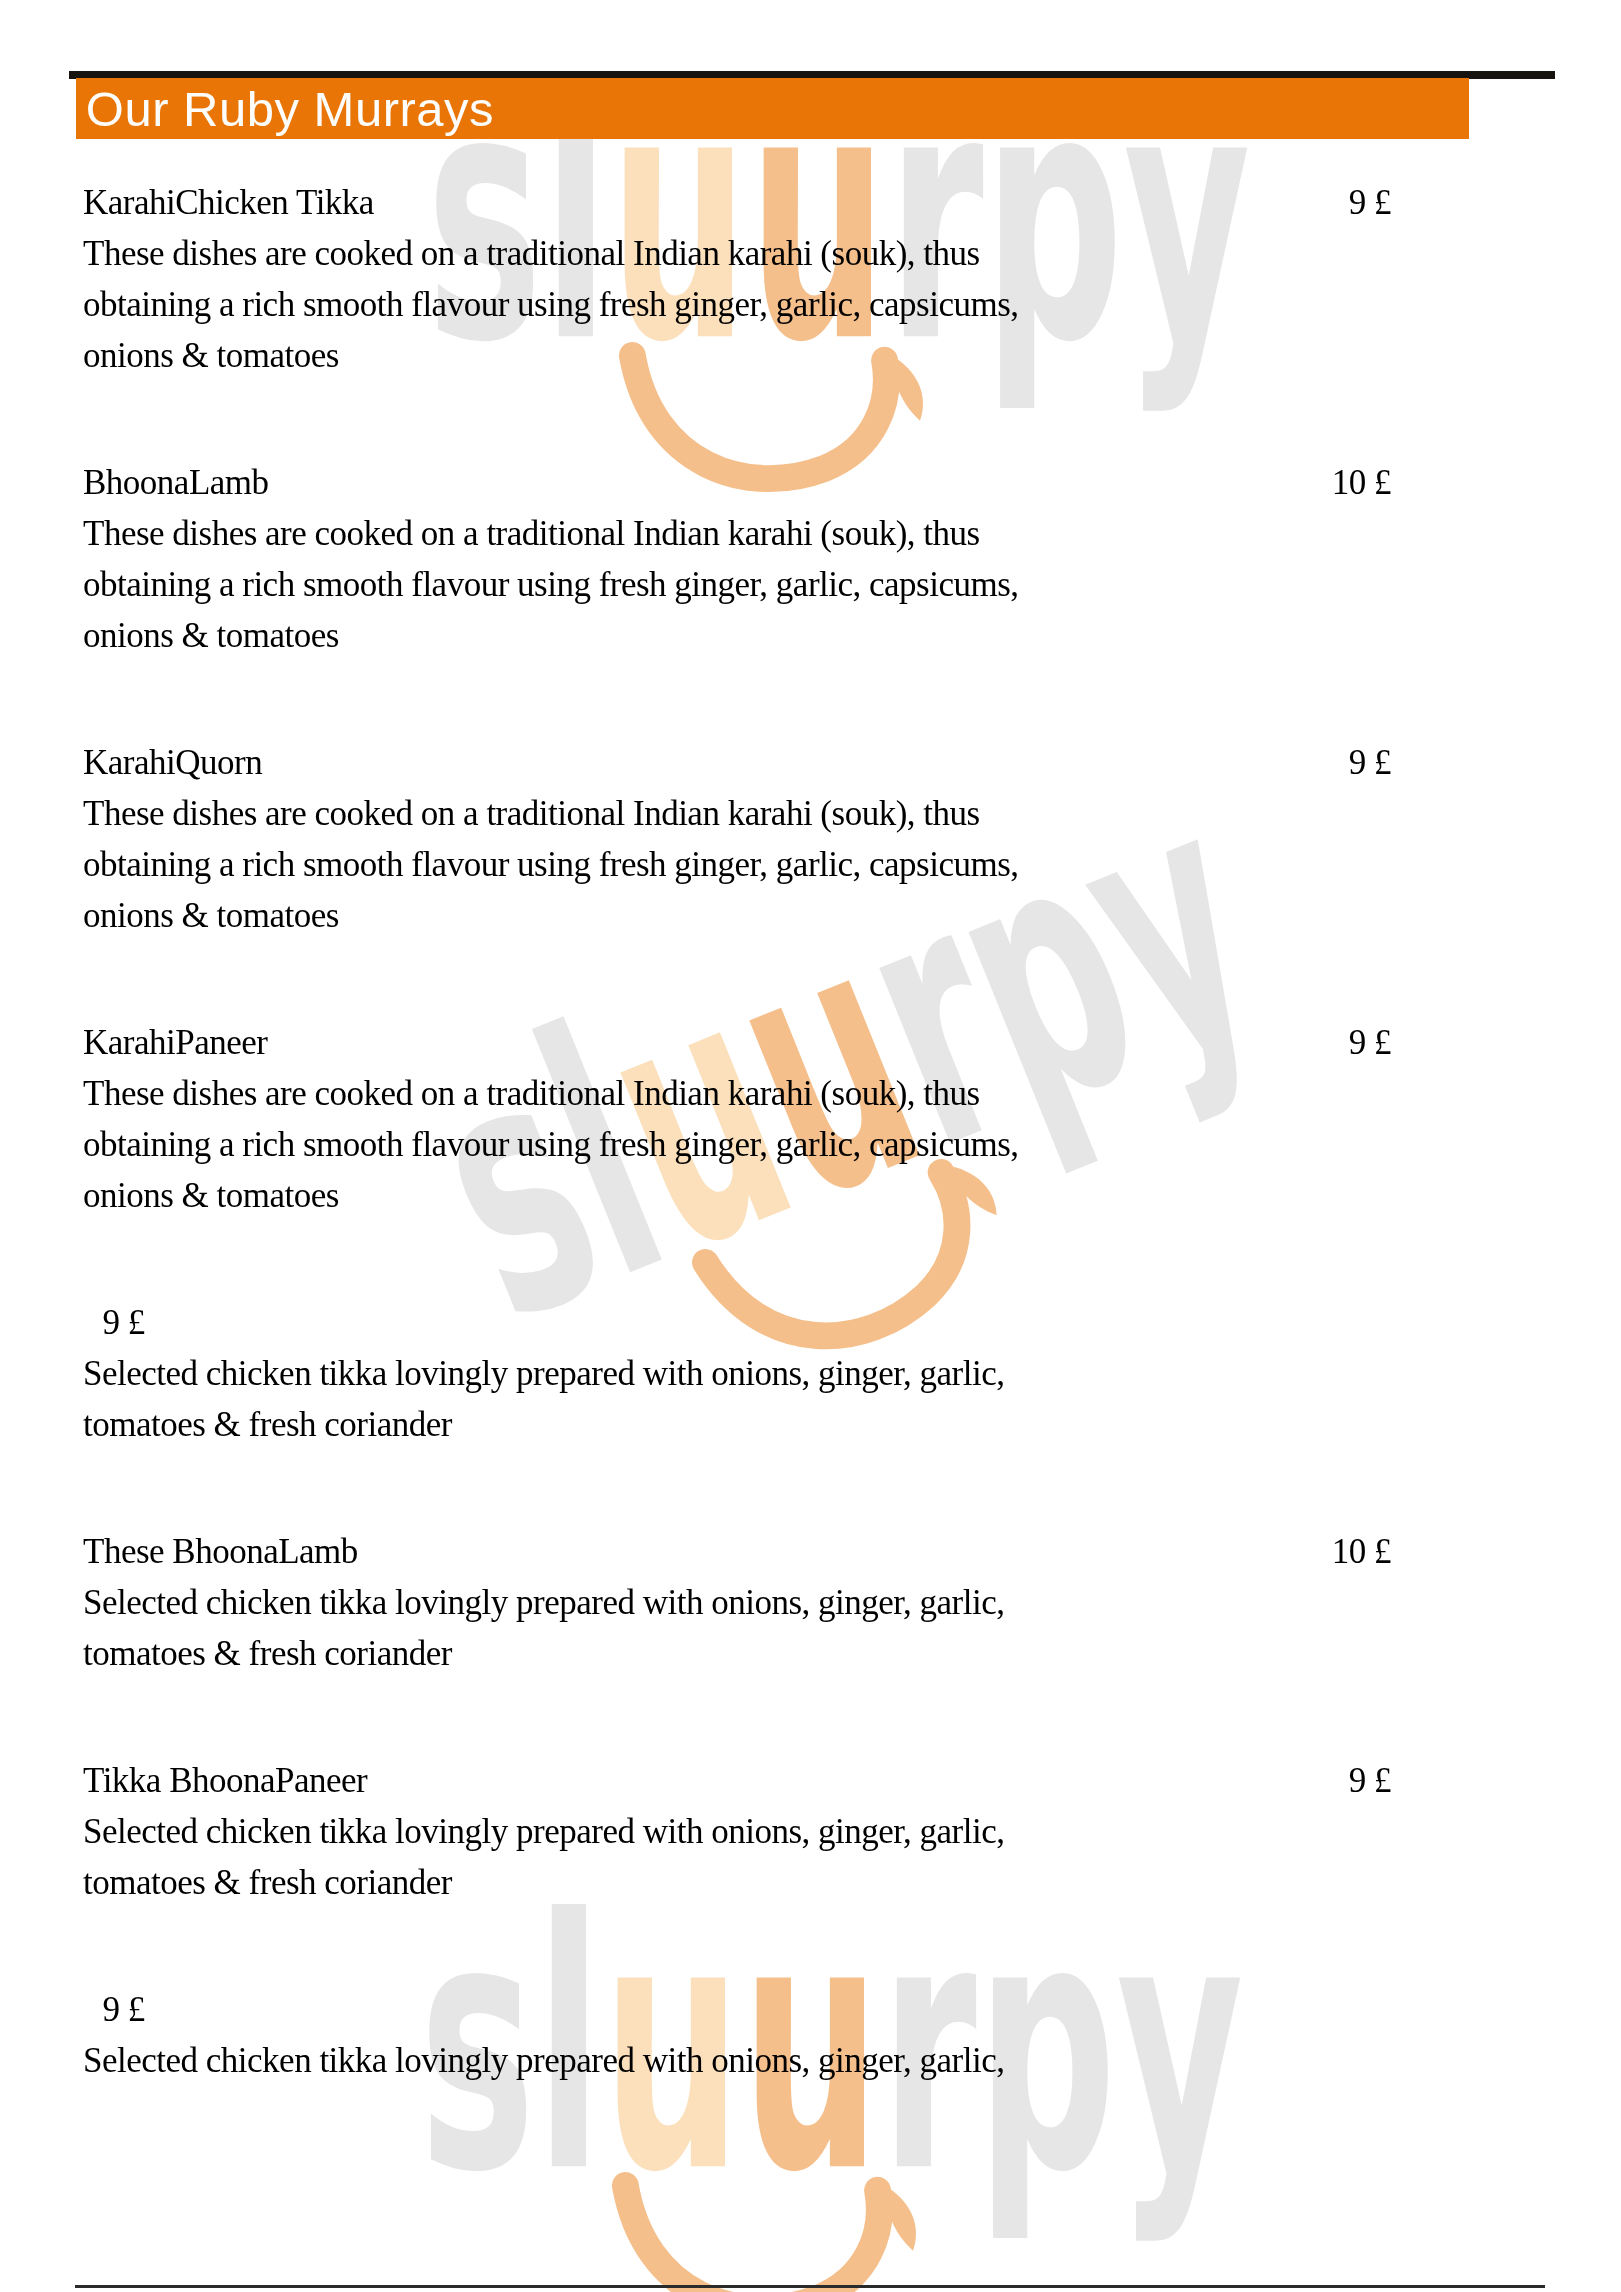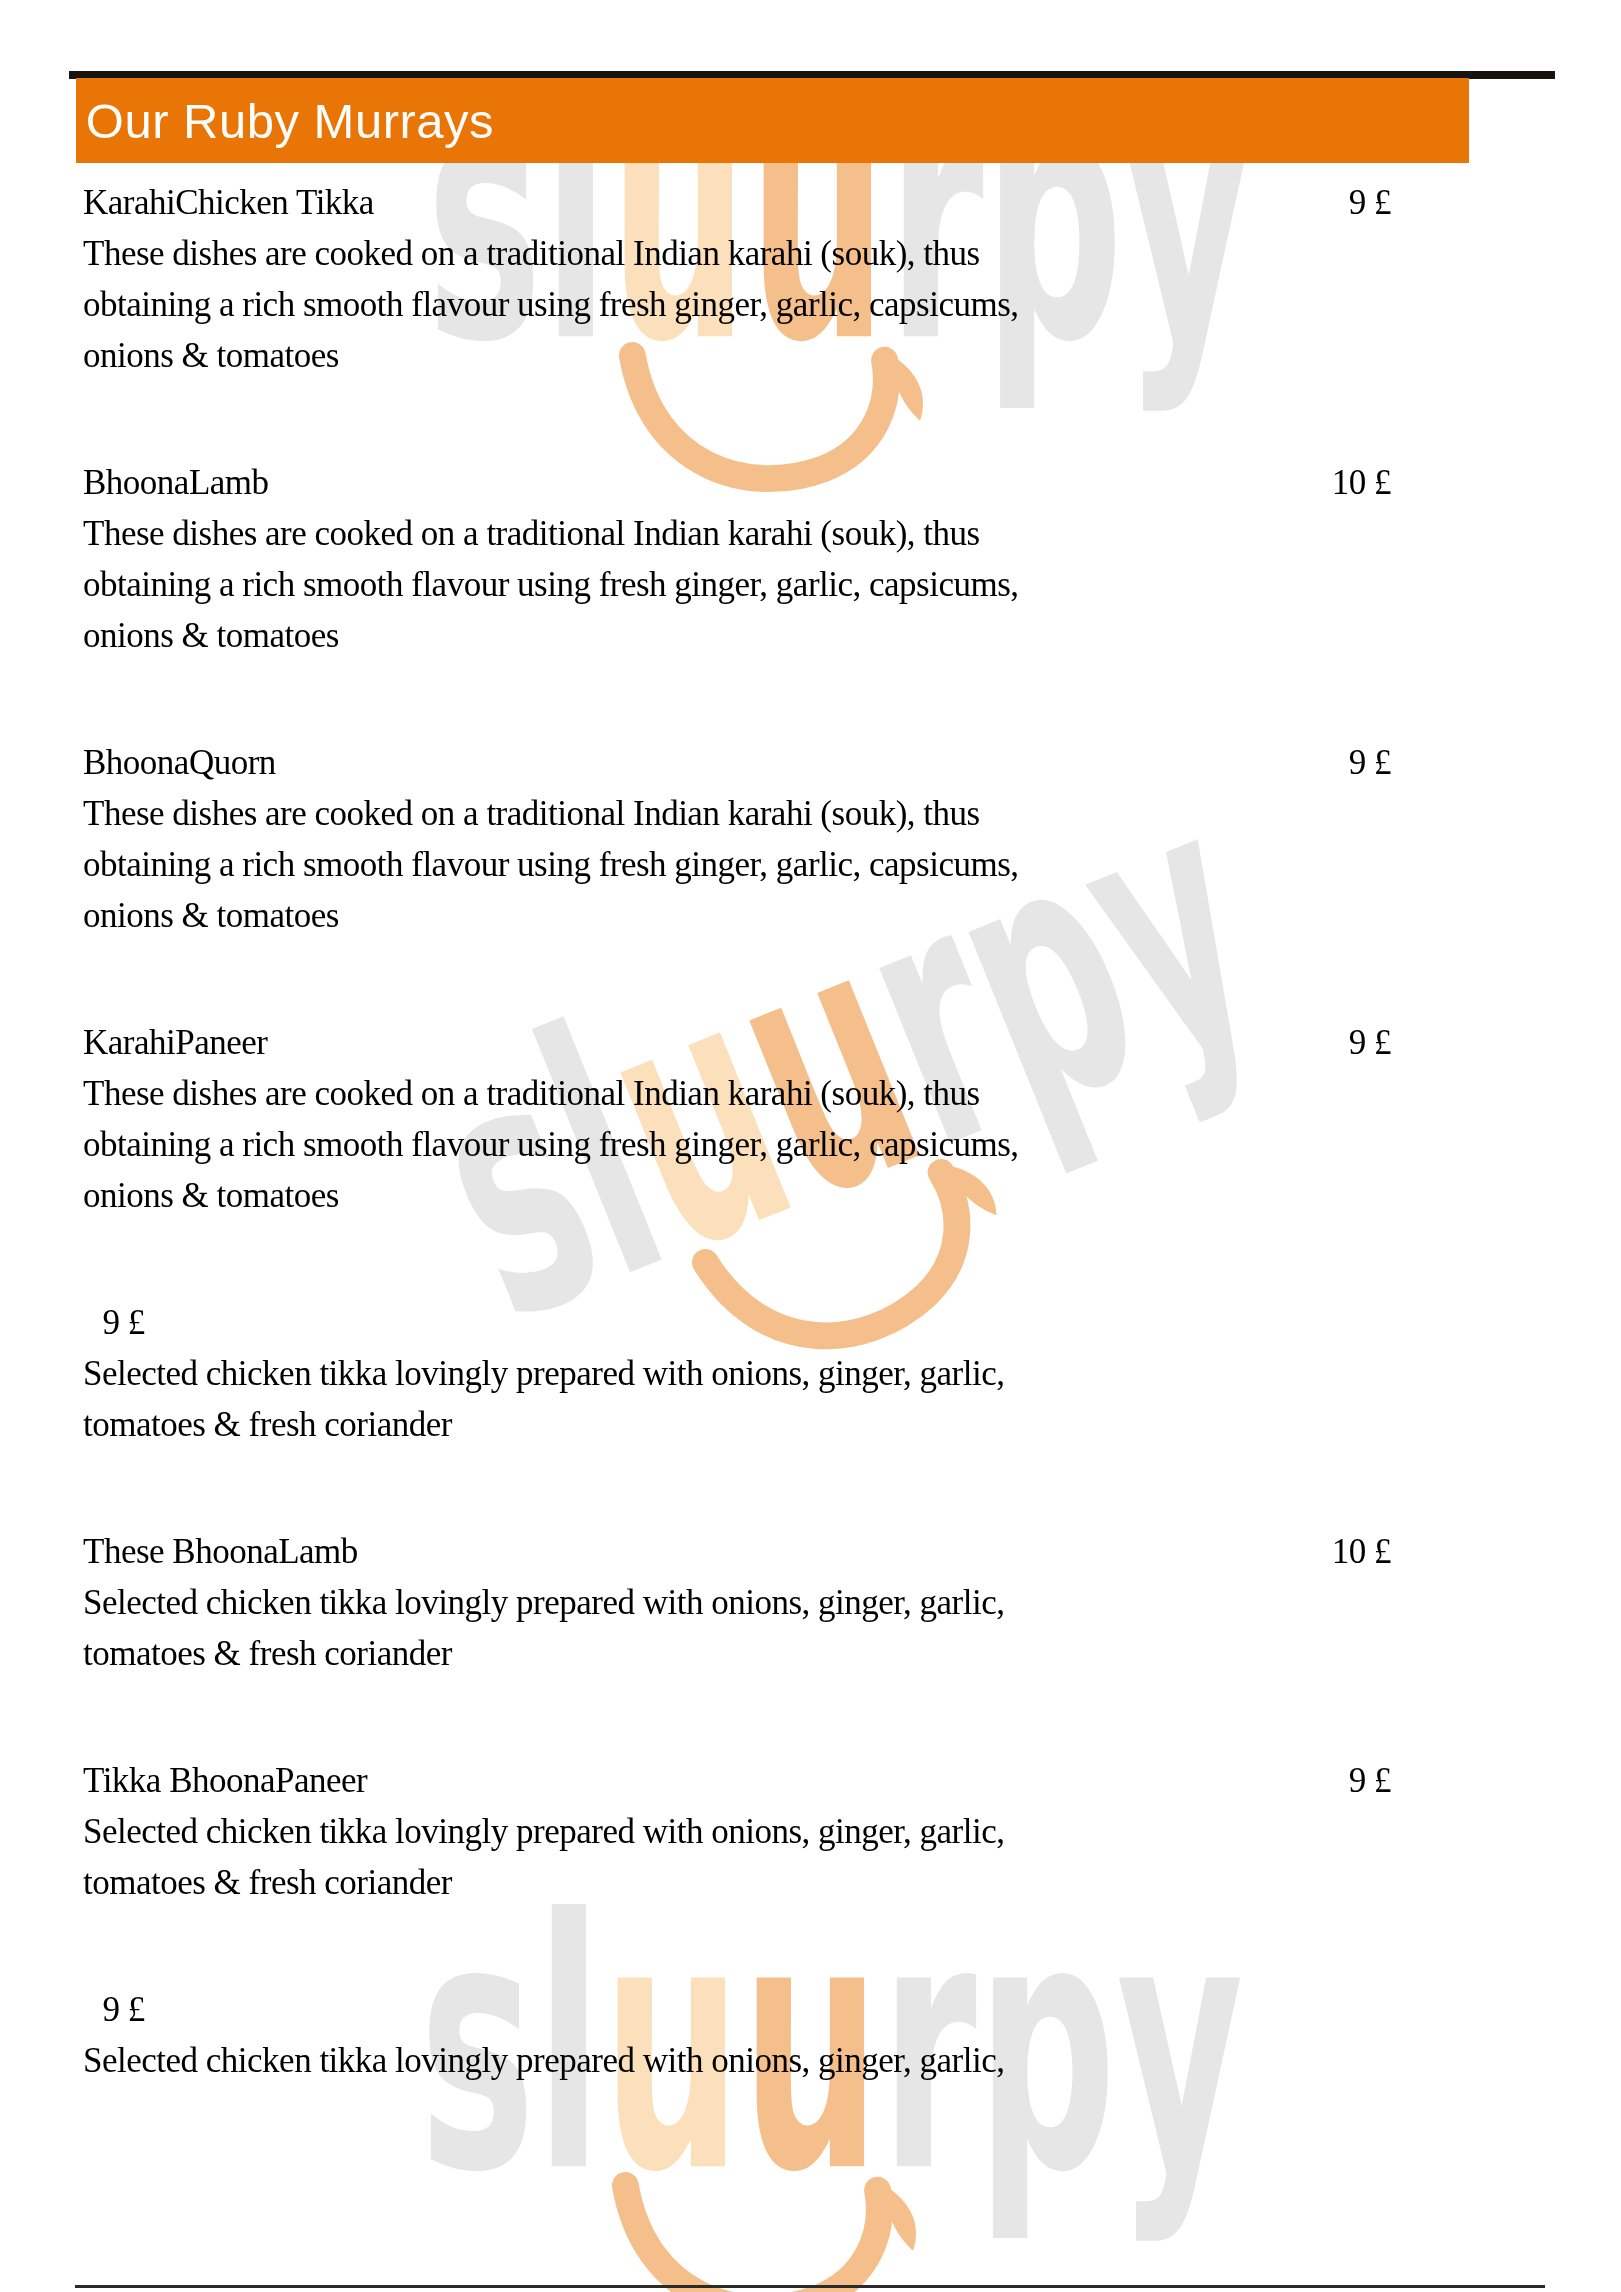--- a/index.html
+++ b/index.html
@@ -15,21 +15,21 @@
   .wm svg{width:100%;height:100%;display:block;}
   .wm1{left:407px;top:39px;}
   .wm2{left:423px;top:877px;transform:rotate(-22deg);transform-origin:50% 38%;}
   .wm3{left:400px;top:1869px;}
   
   .topbar{
     position:absolute;left:69px;top:71px;width:1486px;height:7.8px;
     background:#17130e;z-index:3;
   }
   .banner{
-    position:absolute;left:76px;top:78px;width:1393px;height:85px;
+    position:absolute;left:76px;top:78px;width:1393px;height:61px;
     z-index:3;display:flex;align-items:center;
     padding-left:9.8px;box-sizing:border-box;
   }
   .banner .title{
     font-family:"Liberation Sans", sans-serif;
     font-size:49px;font-weight:400;color:#fdfdfb;
     letter-spacing:0.5px;white-space:nowrap;
   }
   
   .menu{
@@ -104,21 +104,21 @@
       <span class="iname">BhoonaLamb</span>
       <span class="iprice">10 £</span>
     </div>
     <div class="idesc">These dishes are cooked on a traditional Indian karahi (souk), thus
 obtaining a rich smooth flavour using fresh ginger, garlic, capsicums,
 onions &amp; tomatoes</div>
   </div>
 
   <div class="item">
     <div class="row">
-      <span class="iname">BhoonaQuorn</span>
+      <span class="iname">KarahiQuorn</span>
       <span class="iprice">9 £</span>
     </div>
     <div class="idesc">These dishes are cooked on a traditional Indian karahi (souk), thus
 obtaining a rich smooth flavour using fresh ginger, garlic, capsicums,
 onions &amp; tomatoes</div>
   </div>
 
   <div class="item">
     <div class="row">
       <span class="iname">KarahiPaneer</span>

